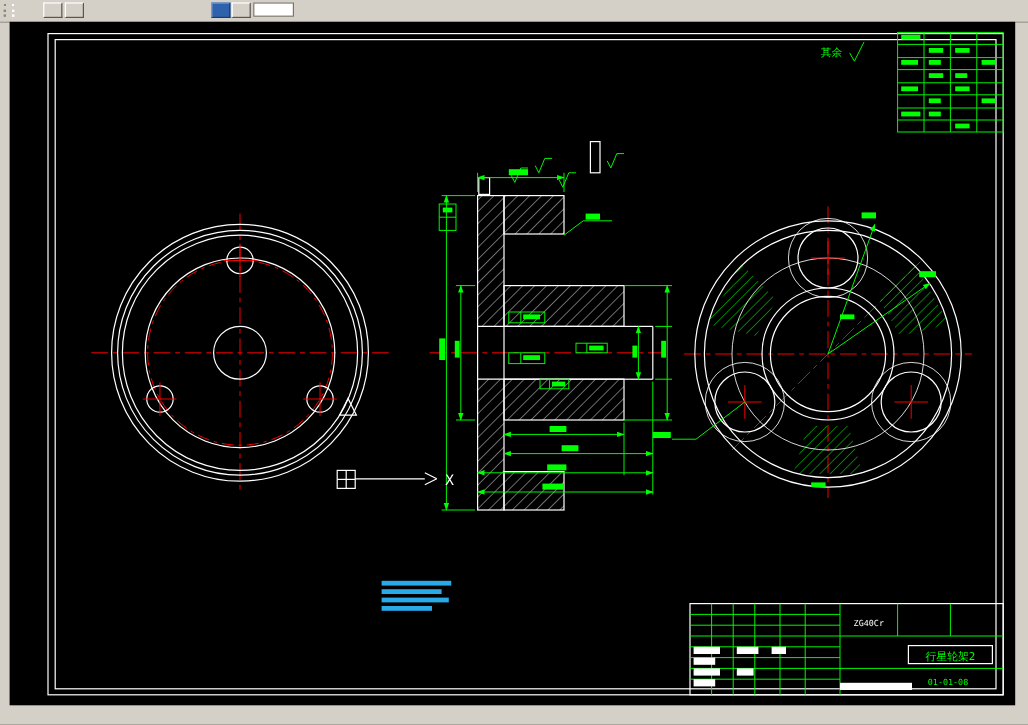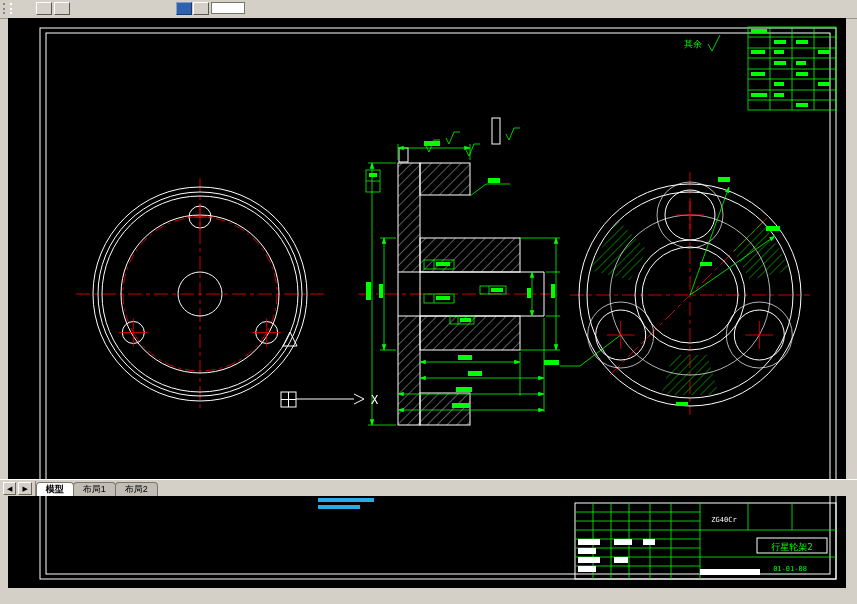--- a/index.html
+++ b/index.html
@@ -1,17 +1,17 @@
 <!DOCTYPE html>
 <html><head>
 <meta charset="utf-8">
 <style>
   html,body{margin:0;padding:0;}
   body{width:857px;height:604px;background:#d4d0c8;font-family:"Liberation Sans",sans-serif;position:relative;overflow:hidden;}
-  #app{position:absolute;inset:0;width:857px;height:496px;}
+  #app{position:absolute;inset:0;width:857px;height:604px;}
   
   .toolbar{position:absolute;top:0;left:0;width:857px;height:18px;background:#d4d0c8;border-bottom:1px solid #9a968e;}
   .grip{position:absolute;left:3px;top:3px;width:5px;height:11px;border-left:2px dotted #8a867e;border-right:2px dotted #fff;}
   .tb-btn{position:absolute;top:2px;width:16px;height:13px;background:#d4d0c8;border:1px solid;border-color:#ffffff #5a5650 #5a5650 #ffffff;box-sizing:border-box;}
   .tb-btn.blue{background:#2f62ad;border-color:#7fa0d0 #1b3a6b #1b3a6b #7fa0d0;}
   .tb-input{position:absolute;top:2px;height:12px;width:34px;border:1px solid #7a766e;background:#fff;font-size:9px;padding:0 2px;box-sizing:border-box;font-family:"Liberation Sans",sans-serif;}
   
   svg.canvas{position:absolute;top:18px;left:0;display:block;}
   .w-stroke{stroke:#ffffff;stroke-width:1;fill:none;}
   .w-thin{stroke:#ffffff;stroke-width:0.7;fill:none;}
@@ -326,23 +326,14 @@
       <rect class="w-stroke" x="281" y="392" width="15" height="15"></rect>
       <line class="w-stroke" x1="281" y1="399.5" x2="296" y2="399.5"></line>
       <line class="w-stroke" x1="288.5" y1="392" x2="288.5" y2="407"></line>
       <line class="w-stroke" x1="296" y1="399" x2="354" y2="399"></line>
       <line class="w-stroke" x1="354" y1="394" x2="364" y2="399"></line>
       <line class="w-stroke" x1="354" y1="404" x2="364" y2="399"></line>
       <text class="cadw" x="371" y="404" font-size="12">X</text>
     </g>
   </svg>
 
-  <div class="statusbar">
-    <div class="nav-box">
-      <span class="nav-btn">◀</span>
-      <span class="nav-btn">▶</span>
-    </div>
-    <div class="tab active">模型</div>
-    <div class="tab">布局1</div>
-    <div class="tab">布局2</div>
-  </div>
 
 </div>
 
 </body></html>

